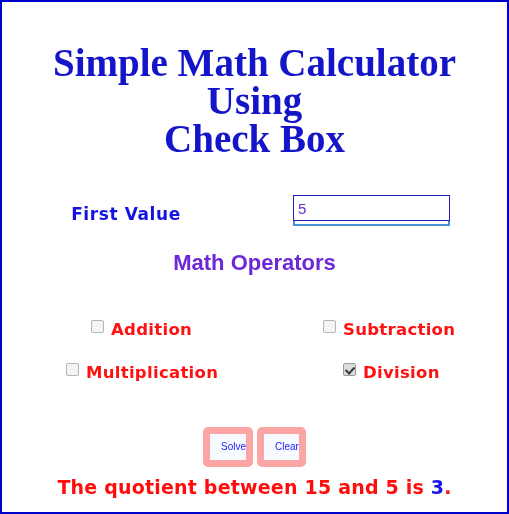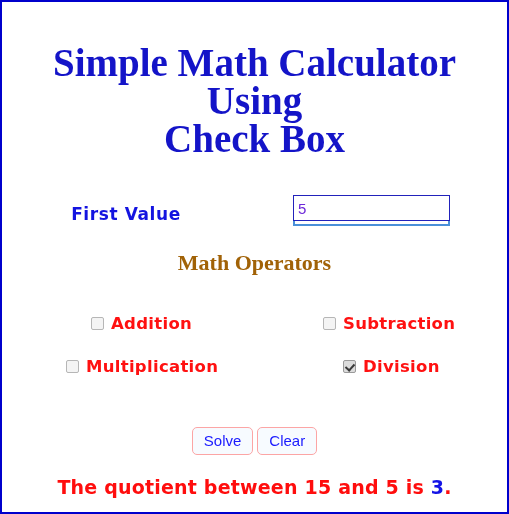--- a/index.html
+++ b/index.html
@@ -116,24 +116,24 @@
   .spin-up   { border-bottom: 6px solid #5a5a5a; }
   .spin-down { border-top: 6px solid #5a5a5a; }
 
   
   .ops-heading {
     position: absolute;
     left: 0;
     top: 248px;
     width: 100%;
     text-align: center;
-    font-family: Liberation Serif, serif;
+    font-family: Liberation Sans, sans-serif;
     font-weight: bold;
     font-size: 22px;
-    color: #a16207;
+    color: #6d28d9;
   }
 
   
   .ops-grid {
     position: absolute;
     left: 0;
     top: 310px;
     width: 100%;
     height: 78px;
   }
@@ -143,20 +143,21 @@
     align-items: center;
     gap: 7px;
     white-space: nowrap;
   }
   .op-item .op-label {
     font-family: "DejaVu Sans", sans-serif;
     font-weight: bold;
     font-size: 16.5px;
     color: #ff1111;
     letter-spacing: 0.3px;
+    margin-top: 6px;
   }
 
   .op-addition       { left: 89px;  top: 2px;  }
   .op-subtraction    { left: 321px; top: 2px;  }
   .op-multiplication { left: 64px;  top: 45px; }
   .op-division       { left: 341px; top: 45px; justify-content: flex-end; }
 
   .cbox {
     position: relative;
     width: 13px;
@@ -189,26 +190,26 @@
     left: 0;
     top: 425px;
     width: 100%;
     display: flex;
     justify-content: center;
     align-items: center;
     gap: 4px;
   }
   .btn {
     font-family: "Liberation Sans", sans-serif;
-    font-size: 15px;
+    font-size: 10px;
     color: #1a1aff;
     background: #f7fbff;
-    border: 1px solid #fca5a5;
+    border: 7px solid #fca5a5;
     border-radius: 5px;
-    padding: 4px 11px 5px 11px;
+    padding: 4px 0 5px 11px;
     line-height: 17px;
     cursor: pointer;
   }
 
   
   .result {
     position: absolute;
     left: 0;
     top: 474px;
     width: 100%;

